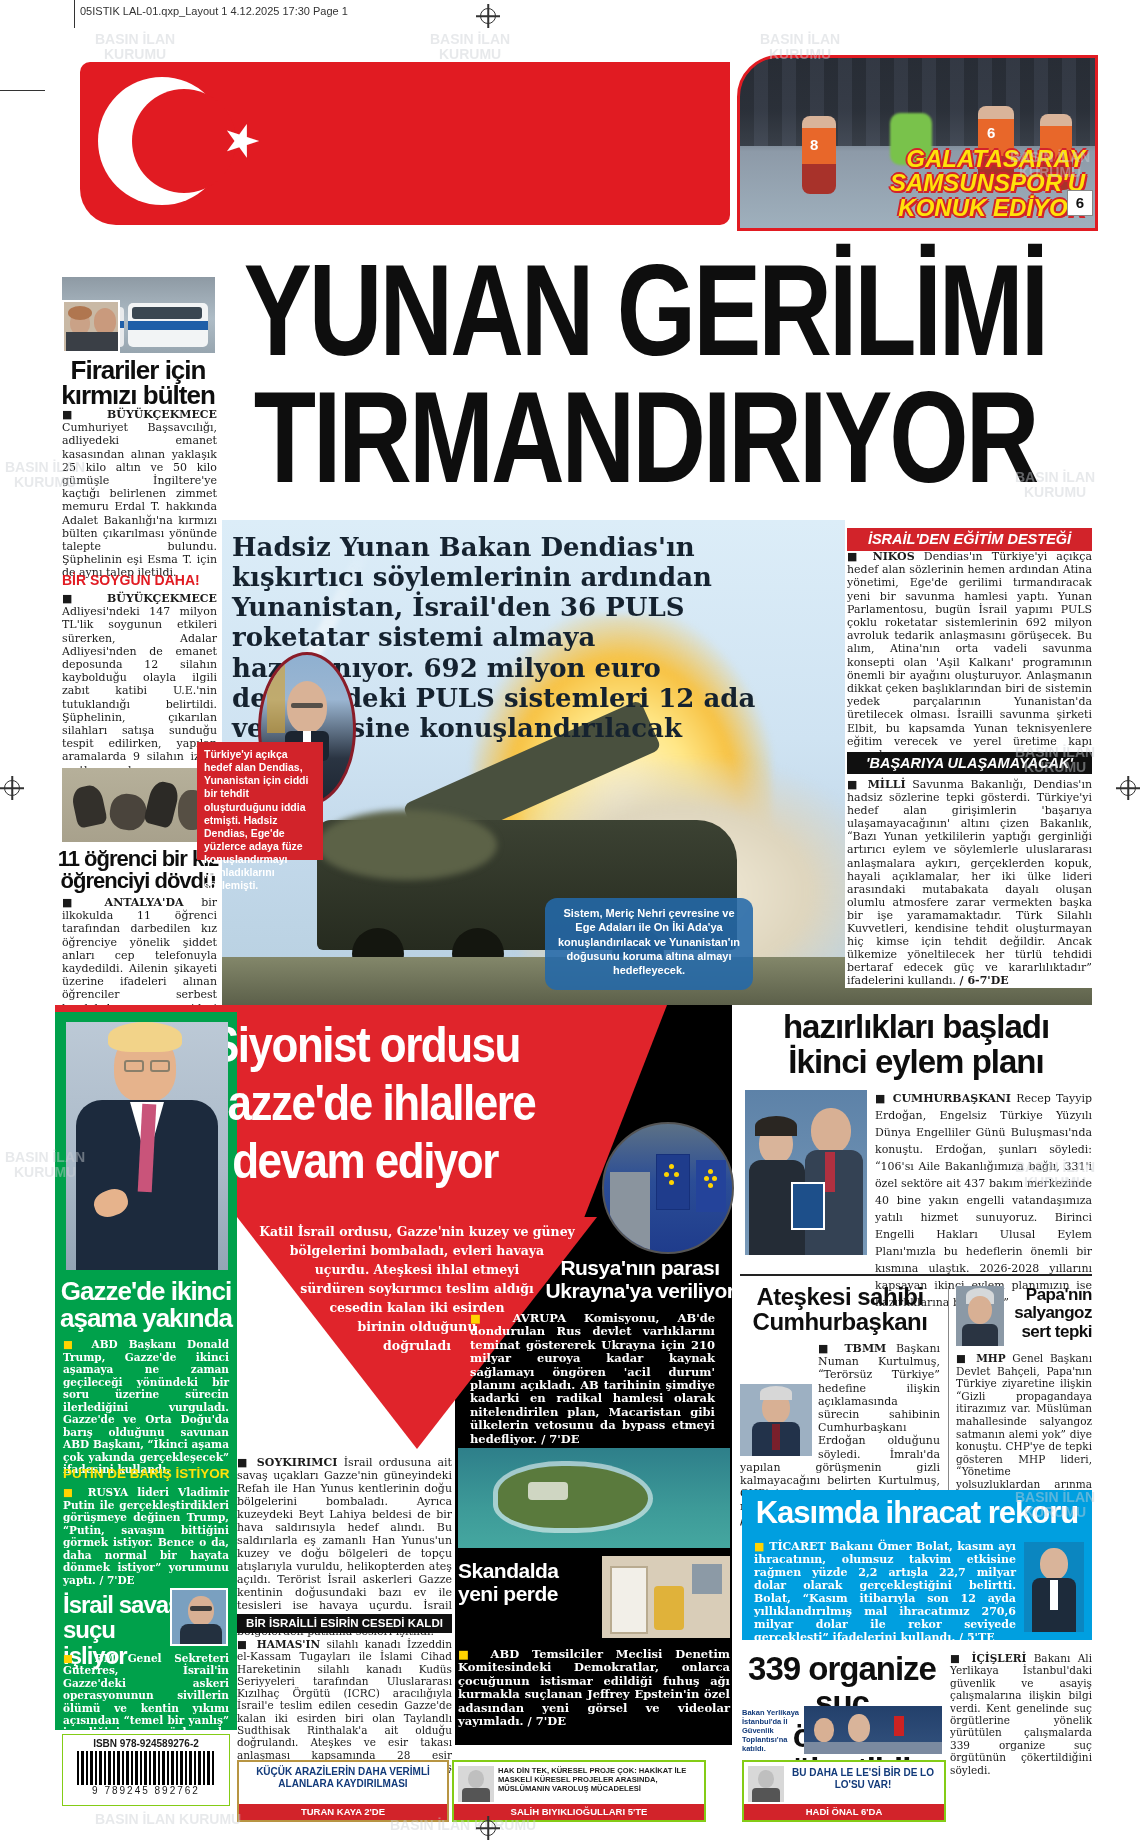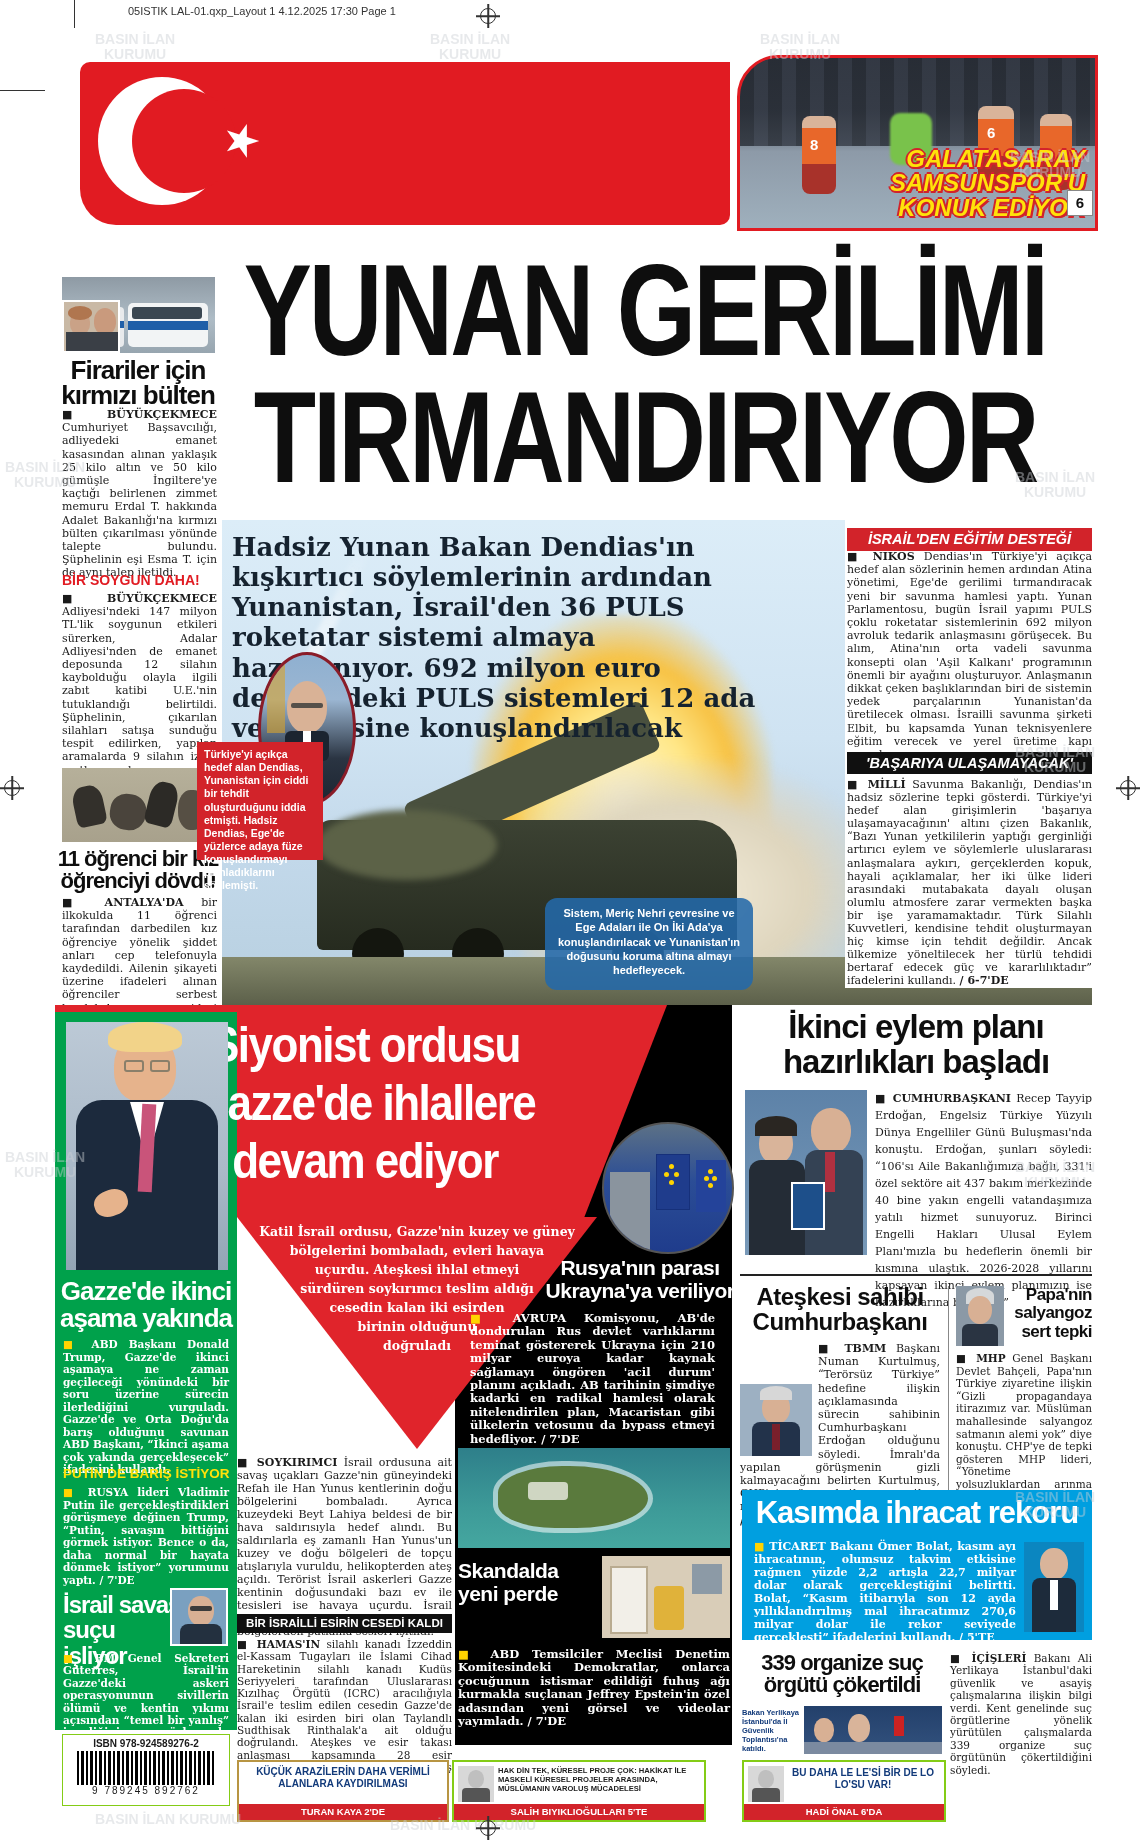--- a/index.html
+++ b/index.html
@@ -23,21 +23,21 @@
   .tri-sr{float:right;width:50%;height:100%;shape-outside:polygon(100% 0,100% 100%,0 100%);}
   .boxed{border:2px solid #84cc16;background:#fff;overflow:hidden;}
   .redstrip{position:absolute;left:0;right:0;bottom:0;height:16px;background:#d2232a;color:#fff;
             font-weight:800;font-size:9.5px;text-align:center;line-height:16px;}
 </style>
 </head>
 <body>
 
 <div id="page">
 
-  <div class="abs" style="left:80px;top:5px;font-size:11px;color:#333;margin-left:48px;">05ISTIK LAL-01.qxp_Layout 1  4.12.2025  17:30  Page 1</div>
+  <div class="abs" style="left:80px;top:5px;font-size:11px;color:#333;">05ISTIK LAL-01.qxp_Layout 1  4.12.2025  17:30  Page 1</div>
   <div class="abs" style="left:74px;top:0;width:1px;height:28px;background:#333;"></div>
   <div class="abs" style="left:0;top:90px;width:45px;height:1px;background:#333;"></div>
   <div class="mark" style="left:480px;top:8px;"></div>
   <div class="mark" style="left:4px;top:780px;"></div>
   <div class="mark" style="left:1120px;top:780px;"></div>
   <div class="mark" style="left:480px;top:1820px;"></div>
 
   <div class="wm" style="left:95px;top:32px;"><span>BASIN İLAN</span><br><span>KURUMU</span></div>
   <div class="wm" style="left:430px;top:32px;"><span>BASIN İLAN</span><br><span>KURUMU</span></div>
   <div class="wm" style="left:760px;top:32px;"><span>BASIN İLAN</span><br><span>KURUMU</span></div>
@@ -221,22 +221,22 @@
       <div>yeni perde</div>
   </div>
   <div class="photo" style="left:602px;top:1556px;width:128px;height:82px;background:#d9cdb8;z-index:4;">
     <div class="abs" style="left:8px;top:10px;width:34px;height:64px;background:#f2efe8;border:2px solid #b9ab90;"></div>
     <div class="abs" style="left:52px;top:30px;width:30px;height:44px;background:#e0b23a;border-radius:4px;"></div>
     <div class="abs" style="left:90px;top:8px;width:30px;height:30px;background:#8c9aa6;"></div>
   </div>
   <p class="abs serif just yb" style="left:458px;top:1648px;width:272px;font-size:11.5px;line-height:13.4px;margin:0;color:#fff;font-weight:700;z-index:4;">ABD Temsilciler Meclisi Denetim Komitesindeki Demokratlar, onlarca çocuğunun istismar edildiği fuhuş ağı kurmakla suçlanan Jeffrey Epstein'in özel adasından yeni görsel ve videolar yayımladı. / 7'DE</p>
 
   <div class="abs hl ctr" style="left:740px;top:1010px;width:352px;font-size:33px;letter-spacing:-1px;line-height:1.06;z-index:4;">
-    <div>İkinci eylem planı</div>
-      <div>hazırlıkları başladı</div>
+    <div>hazırlıkları başladı</div>
+      <div>İkinci eylem planı</div>
   </div>
   <div class="photo" style="left:745px;top:1090px;width:122px;height:165px;background:linear-gradient(180deg,#5d82a8 0%,#7899b8 100%);z-index:4;">
     <div class="abs" style="left:14px;top:34px;width:34px;height:40px;border-radius:48%;background:#d9b49a;"></div>
     <div class="abs" style="left:10px;top:26px;width:42px;height:20px;border-radius:50% 50% 0 0;background:#2a2622;"></div>
     <div class="abs" style="left:4px;top:70px;width:56px;height:95px;background:#242c36;border-radius:12px 12px 0 0;"></div>
     <div class="abs" style="left:66px;top:18px;width:40px;height:46px;border-radius:48%;background:#d8b094;"></div>
     <div class="abs" style="left:60px;top:60px;width:58px;height:105px;background:#344254;border-radius:12px 12px 0 0;"></div>
     <div class="abs" style="left:80px;top:62px;width:10px;height:40px;background:#b03040;"></div>
     <div class="abs" style="left:46px;top:92px;width:30px;height:44px;background:#1d4f8a;border:2px solid #fff;"></div>
   </div>
@@ -275,21 +275,21 @@
 
   <div class="abs" style="left:742px;top:1490px;width:350px;height:150px;background:#009fe0;z-index:4;"></div>
   <div class="abs hl ctr w" style="left:742px;top:1497px;width:350px;font-size:31px;letter-spacing:-1px;color:#fff;z-index:5;">Kasımda ihracat rekoru</div>
   <p class="abs serif just yb" style="left:754px;top:1540px;width:262px;font-size:11px;line-height:13px;margin:0;color:#fff;font-weight:700;z-index:5;">TİCARET Bakanı Ömer Bolat, kasım ayı ihracatının, olumsuz takvim etkisine rağmen yüzde 2,2 artışla 22,7 milyar dolar olarak gerçekleştiğini belirtti. Bolat, “Kasım itibarıyla son 12 ayda yıllıklandırılmış mal ihracatımız 270,6 milyar dolar ile rekor seviyede gerçekleşti” ifadelerini kullandı. / 5'TE</p>
   <div class="photo" style="left:1024px;top:1542px;width:60px;height:90px;background:#0b86c0;z-index:5;">
     <div class="abs" style="left:16px;top:6px;width:28px;height:32px;border-radius:48%;background:#d9b49a;"></div>
     <div class="abs" style="left:8px;top:36px;width:44px;height:54px;background:#1d2b3b;border-radius:8px 8px 0 0;"></div>
     <div class="abs" style="left:26px;top:38px;width:8px;height:30px;background:#fff;"></div>
   </div>
 
-  <div class="abs hl ctr" style="left:742px;top:1652px;width:200px;font-size:22px;letter-spacing:-1px;line-height:1.02;z-index:4;">
+  <div class="abs hl ctr" style="left:742px;top:1652px;width:200px;font-size:33px;letter-spacing:-1px;line-height:1.02;z-index:4;">
     <div>339 organize suç</div>
       <div>örgütü çökertildi</div>
   </div>
   <div class="abs" style="left:742px;top:1708px;width:58px;color:#123a7a;font-weight:800;font-size:7.5px;line-height:1.2;z-index:4;">Bakan Yerlikaya İstanbul'da İl Güvenlik Toplantısı'na katıldı.</div>
   <div class="photo" style="left:804px;top:1706px;width:138px;height:48px;background:linear-gradient(180deg,#23406b,#33527e);z-index:4;">
     <div class="abs" style="left:10px;top:12px;width:20px;height:24px;border-radius:48%;background:#d8b094;"></div>
     <div class="abs" style="left:44px;top:8px;width:22px;height:28px;border-radius:48%;background:#d9b49a;"></div>
     <div class="abs" style="left:90px;top:10px;width:10px;height:20px;background:#c22;"></div>
     <div class="abs" style="left:0;bottom:0;width:100%;height:12px;background:#7b8aa0;"></div>
   </div>

